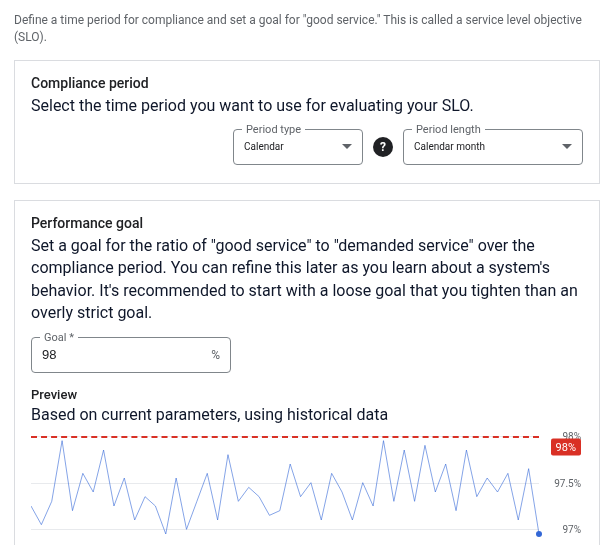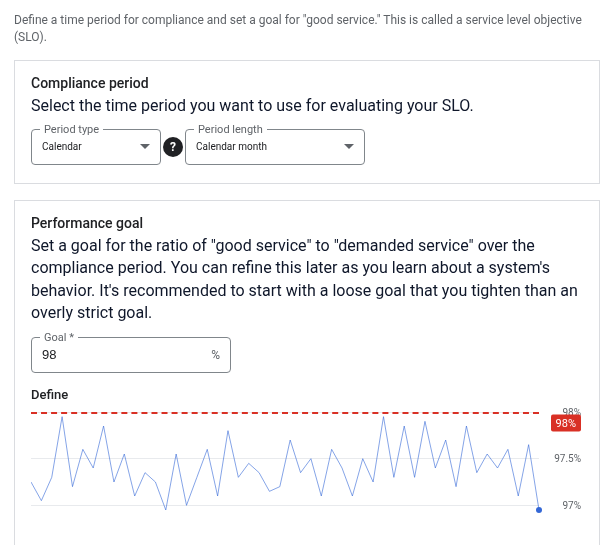--- a/index.html
+++ b/index.html
@@ -3,21 +3,21 @@
 <meta charset="utf-8">
 <style>
 * { box-sizing: border-box; margin: 0; padding: 0; }
 body { font-family: Roboto, "Helvetica Neue", Arial, sans-serif; font-size: 13px; color: #202124; background: #fff; width: 614px; }
 .container { padding: 12px 14px; }
 h2 { font-size: 17px; font-weight: 500; margin-bottom: 4px; color: #202124; }
 .sub { font-size: 12px; color: #5f6368; line-height: 1.4; margin-bottom: 14px; }
 .card { border: 1px solid #dadce0; border-radius: 0; padding: 14px 16px 18px; margin-bottom: 16px; }
 .card h3 { font-size: 14px; font-weight: 500; margin-bottom: 4px; color: #202124; }
 .card .desc { font-size: 16px; color: #0f172a; line-height: 1.4; margin-bottom: 12px; }
-.row { display: flex; align-items: center; gap: 2px; }
+.row { display: flex; align-items: center; gap: 10px; justify-content: flex-end; }
 .field { position: relative; border: 1px solid #80868b; border-radius: 4px; height: 36px; display: flex; align-items: center; padding: 0 10px; background: #fff; min-width: 130px; }
 .field .legend { position: absolute; top: -7px; left: 8px; background: #fff; padding: 0 4px; font-size: 11px; color: #5f6368; white-space: nowrap; }
 .field .val { font-size: 10px; color: #202124; flex: 1; }
 .field .chev { width: 0; height: 0; border-left: 5px solid transparent; border-right: 5px solid transparent; border-top: 5px solid #5f6368; margin-left: 8px; }
 .help-icon { width: 20px; height: 20px; border-radius: 50%; background: #202124; color: #fff; display: flex; align-items: center; justify-content: center; font-size: 12px; font-weight: bold; }
 .goal-field { width: 200px; justify-content: space-between; }
 .goal-field .val { border: none; outline: none; font-size: 13px; width: 100%; background: transparent; }
 .unit { color: #5f6368; font-size: 12px; }
 .preview-title { font-size: 13px; font-weight: 500; margin-top: 14px; margin-bottom: 2px; color: #202124; }
 .chart-wrap { position: relative; margin-top: 10px; }
@@ -55,21 +55,22 @@
 
   <div class="card">
     <h3>Performance goal</h3>
     <p class="desc">Set a goal for the ratio of "good service" to "demanded service" over the compliance period. You can refine this later as you learn about a system's behavior. It's recommended to start with a loose goal that you tighten than an overly strict goal.</p>
     <div class="field goal-field">
       <span class="legend">Goal *</span>
       <input class="val" value="98" style="">
       <span class="unit">%</span>
     </div>
 
-    <div class="preview-title">Define</div>
+    <div class="preview-title">Preview</div>
+    <p class="desc" style="margin-bottom:4px">Based on current parameters, using historical data</p>
 
     <div class="chart-wrap">
       <div class="chart-area" id="chart-area">
           <div class="ylabel" style="top: 100%;">96.5%</div>
           <div class="gridline" style="top: 66.6667%;"></div>
           <div class="ylabel" style="top: 66.6667%;">97%</div>
           <div class="gridline" style="top: 33.3333%;"></div>
           <div class="ylabel" style="top: 33.3333%;">97.5%</div>
           <div class="gridline" style="top: 0%;"></div>
           <div class="ylabel" style="top: 0%;">98%</div>

